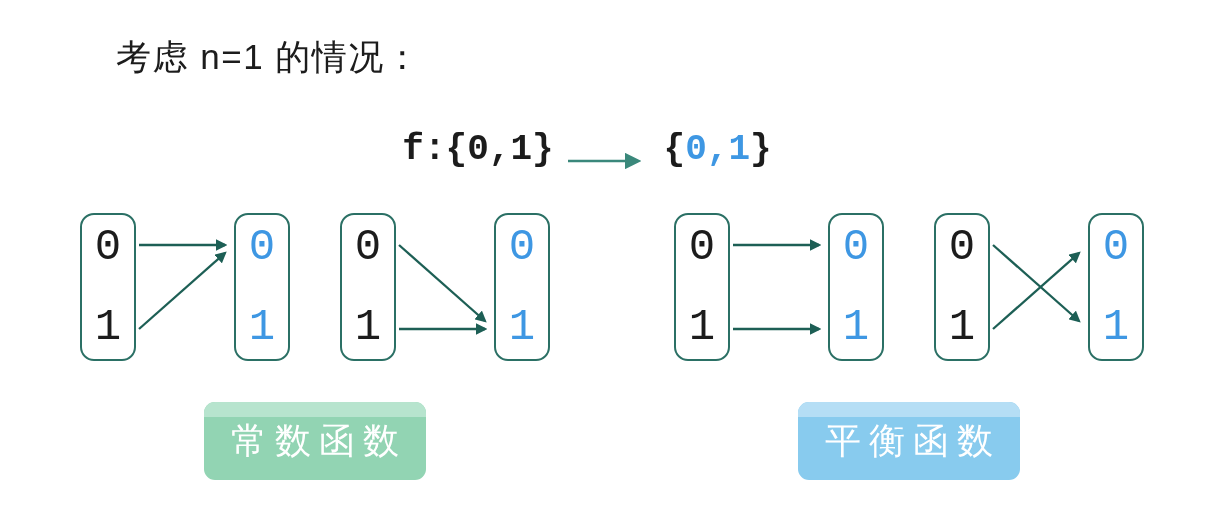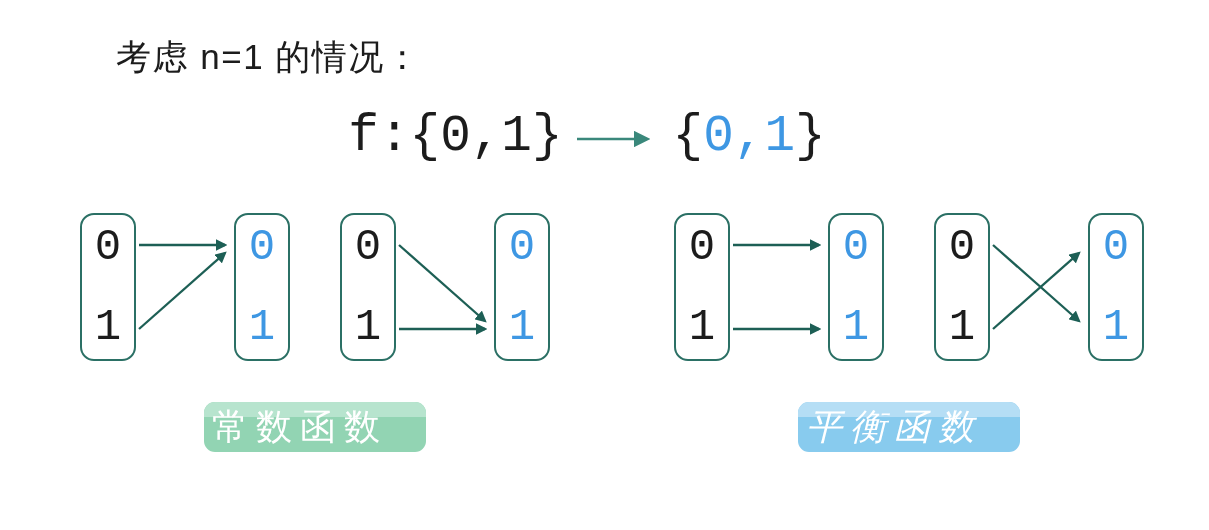--- a/index.html
+++ b/index.html
@@ -22,26 +22,27 @@
     letter-spacing: 1.5px;
     color: var(--ink);
   }
 
   
   .fn-line {
     position: absolute;
     left: 0; top: 102px;
     width: 1174px; height: 68px;
     display: flex;
-    align-items: center;
+    align-items: flex-end;
     justify-content: center;
     font-family: "Liberation Mono", "DejaVu Sans Mono", monospace;
-    font-size: 51px;
+    font-size: 36px;
     color: var(--ink);
     white-space: pre;
+    font-weight: bold;
   }
   .fn-line .blue { color: var(--blue); }
   .fn-arrow { margin: 6px 10px 0 12px; flex: 0 0 auto; }
 
   
   .groups {
     position: absolute;
     left: 80px; top: 213px;
     display: flex;
     gap: 124px;
@@ -68,26 +69,26 @@
     line-height: 1;
     color: var(--ink);
   }
   .digit.blue { color: var(--blue); }
   .arrows { width: 98px; height: 148px; flex: 0 0 auto; }
 
   
   .badge {
     margin-top: 41px;
     position: relative;
-    width: 222px; height: 50px;
+    width: 222px; height: 78px;
     border-radius: 11px;
     overflow: hidden;
     display: flex;
     align-items: center;
-    justify-content: flex-start;
+    justify-content: center;
   }
   .badge-highlight {
     position: absolute;
     top: 0; left: 0; right: 0;
     height: 15px;
   }
   .badge-text {
     position: relative;
     z-index: 1;
     color: var(--badge-text);
@@ -206,20 +207,20 @@
               <line x1="3" y1="32" x2="89" y2="108" stroke="#1d5f55" stroke-width="2.3" marker-end="url(#ah3)"></line>
               <line x1="3" y1="116" x2="89" y2="40" stroke="#1d5f55" stroke-width="2.3" marker-end="url(#ah3)"></line>
             </svg>
           <div class="set-box">
             <span class="digit blue">0</span>
             <span class="digit blue">1</span>
           </div>
         </figure>
 
       </div>
-      <div class="badge" style="background: rgb(136, 203, 238); font-style: italic;">
+      <div class="badge" style="background: rgb(136, 203, 238);">
         <div class="badge-highlight" style="background: rgb(181, 222, 245);"></div>
         <span class="badge-text">平衡函数</span>
       </div>
     </div>
 
   </section>
 </div>
 
 </body></html>

